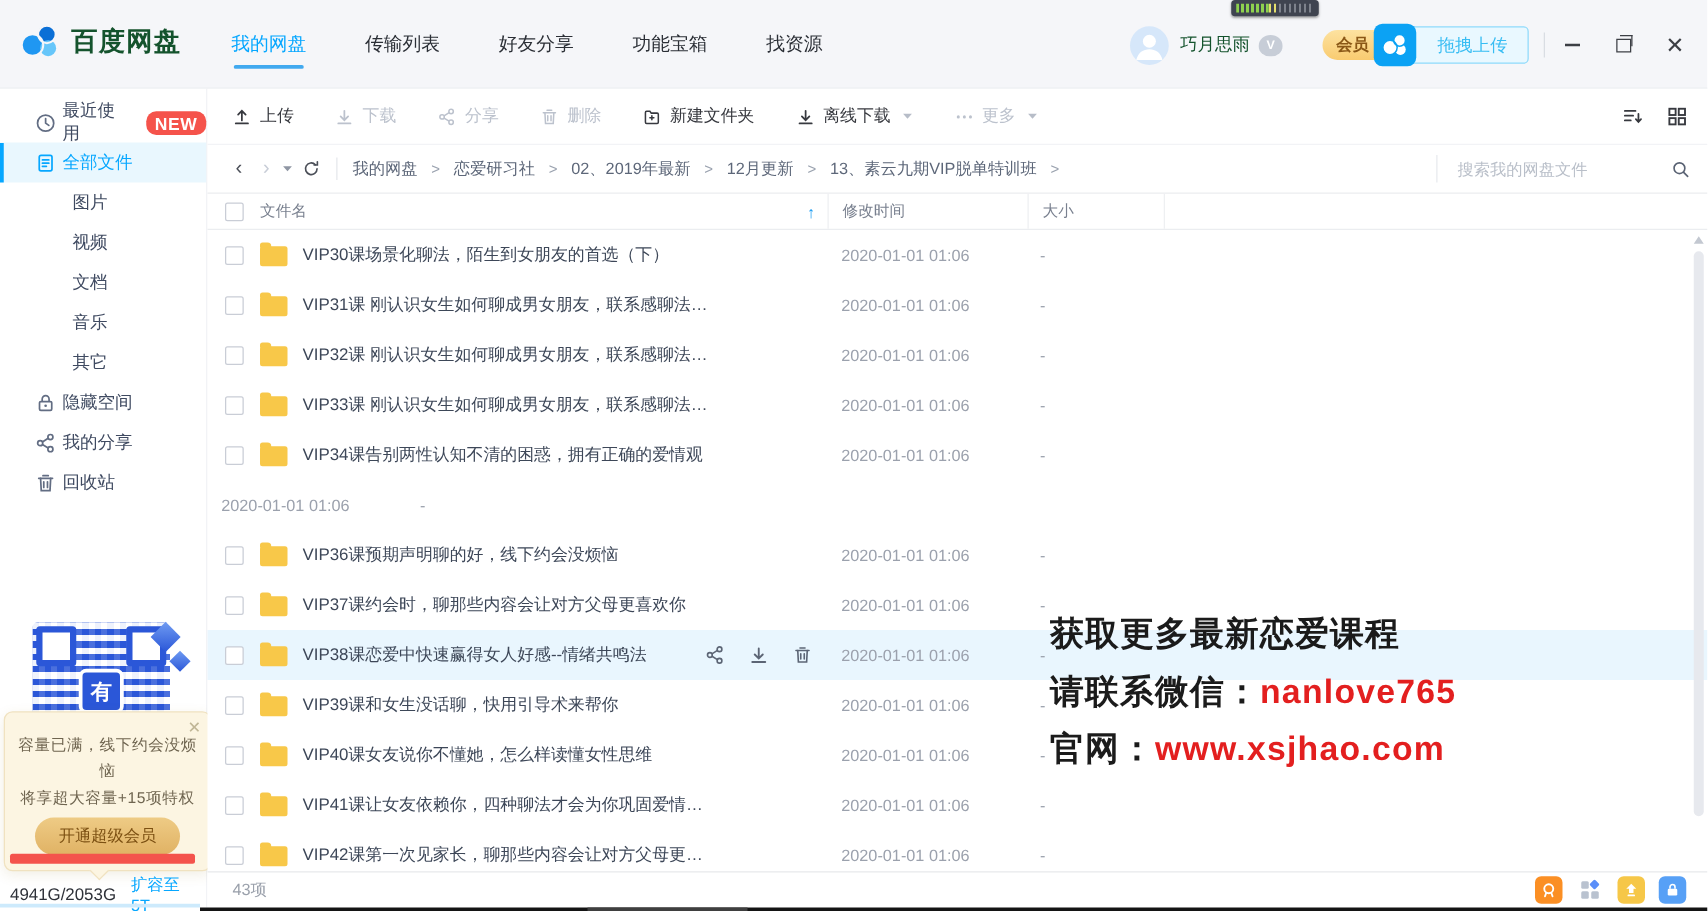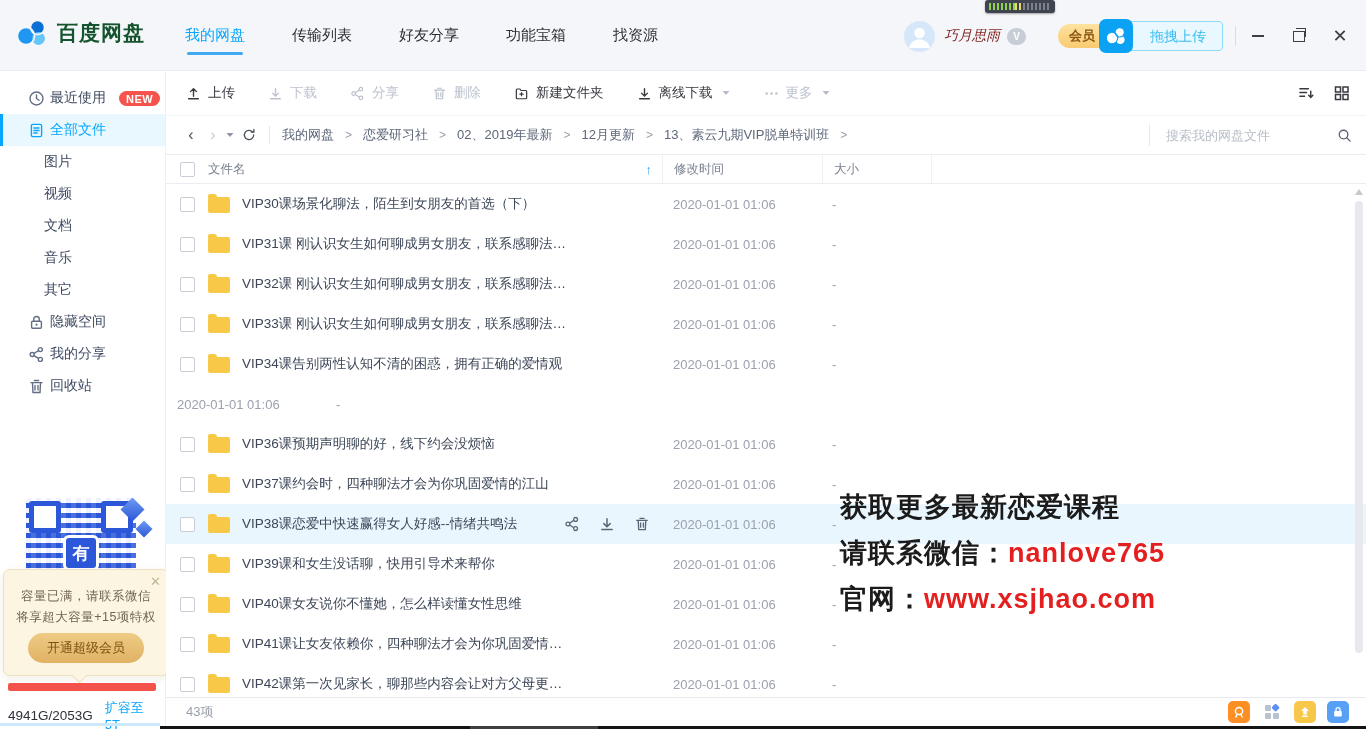--- a/index.html
+++ b/index.html
@@ -16,42 +16,42 @@
   .tab{font-size:15px;color:#2b2f36;position:relative;padding-bottom:16px;cursor:default;}
   .tab.active{color:#06a7ff;}
   .tab.active:after{content:"";position:absolute;left:50%;transform:translateX(-50%);bottom:6px;width:56px;height:3px;background:#41a9ef;border-radius:2px;}
   .mini-meter{position:absolute;left:985px;top:0;width:62px;height:13px;background:#3f4450;border-radius:3px;display:flex;align-items:center;padding:0 4px;box-shadow:0 1px 2px rgba(0,0,0,.35);}
   .mini-meter i{height:7px;display:block;}
   .mini-meter .m-g{width:26px;background:repeating-linear-gradient(90deg,#8ed14f 0 2px,transparent 2px 4px);}
   .mini-meter .m-y{width:8px;background:repeating-linear-gradient(90deg,#e4df6d 0 2px,transparent 2px 4px);}
   .mini-meter .m-gr{flex:1;background:repeating-linear-gradient(90deg,#7d828c 0 2px,transparent 2px 4px);}
   .top-right{position:absolute;right:14px;top:19px;display:flex;align-items:center;}
   .avatar{width:31px;height:31px;border-radius:50%;background:#d6e7fa;display:flex;align-items:center;justify-content:center;overflow:hidden;}
-  .uname{font-size:14px;color:#7f1d1d;margin:0 7px 0 9px;font-style:italic;}
+  .uname{font-size:14px;color:#14532d;margin:0 7px 0 9px;}
   .vbadge{width:19px;height:17px;border-radius:50% 50% 46% 46%;background:#c7cdd7;color:#fff;font-size:10px;font-weight:bold;display:flex;align-items:center;justify-content:center;}
   .member-pill{height:24px;line-height:24px;background:linear-gradient(#fde2a0,#f9cb70);color:#8a5716;font-size:13px;font-weight:bold;border-radius:12px;padding:0 20px 0 11px;margin-left:32px;margin-right:-16px;}
   .pan-square{width:34px;height:34px;border-radius:7px;background:#0ba2f4;display:flex;align-items:center;justify-content:center;position:relative;z-index:2;}
   .drag-upload{height:28px;line-height:28px;background:#e9f8ff;border:1px solid #8edafb;color:#38bdf3;font-size:14px;border-radius:4px;padding:0 16px 0 22px;margin-left:-6px;}
   .vsep{width:1px;height:20px;background:#d9dde3;margin:0 14px 0 12px;}
   .winbtns{display:flex;align-items:center;gap:25px;padding-right:4px;}
   .wb{color:#3c3f45;display:flex;align-items:center;justify-content:center;width:16px;height:16px;}
   .wb-min i{display:block;width:12px;height:2px;background:#3c3f45;}
   .wb-max i{display:block;width:10px;height:9px;border:1.5px solid #3c3f45;position:relative;background:#f5f6f9;}
   .wb-max i:before{content:"";position:absolute;left:2px;top:-4px;width:9px;height:8px;border:1.5px solid #3c3f45;border-left:none;border-bottom:none;}
   .wb-close{font-size:18px;line-height:16px;}
 
   
   .sidebar{position:absolute;left:0;top:71px;width:165px;bottom:3px;background:#fff;border-right:1px solid #eef0f3;}
   .side-list{padding-top:11px;}
   .s-item{height:32px;display:flex;align-items:center;padding-left:28px;font-size:14px;color:#3f4a61;gap:5px;cursor:default;}
   .s-item .icn{width:17px;height:17px;color:#626d83;flex:0 0 17px;}
-  .s-item.indent{padding-left:44px;}
+  .s-item.indent{padding-left:58px;}
   .s-item.active{background:#e9f7fe;color:#06a7ff;box-shadow:inset 3px 0 0 #06a7ff;}
   .s-item.active .icn{color:#06a7ff;}
-  .badge{background:#f5534b;color:#fff;font-size:11px;font-weight:bold;border-radius:8px;padding:2px 7px 1px;margin-left:8px;letter-spacing:.5px;}
+  .badge{background:#f5534b;color:#fff;font-size:14px;font-weight:bold;border-radius:8px;padding:2px 7px 1px;margin-left:8px;letter-spacing:.5px;}
   .qr{position:absolute;left:26px;top:427px;width:110px;height:110px;background:
       repeating-linear-gradient(0deg,rgba(43,87,216,.85) 0 5px,rgba(255,255,255,.92) 5px 10px),
       repeating-linear-gradient(90deg,#2b57d8 0 5px,#fff 5px 10px);border-radius:4px;}
   .qr .eye{position:absolute;width:22px;height:22px;border:5px solid #2b57d8;background:#fff;border-radius:3px;}
   .qr .eye.tl{left:3px;top:3px;} .qr .eye.tr{right:3px;top:3px;} .qr .eye.bl{left:3px;bottom:3px;}
   .qr .qlogo{position:absolute;left:50%;top:50%;transform:translate(-50%,-50%);width:30px;height:30px;background:#2b57d8;border:3px solid #fff;border-radius:6px;color:#fff;font-size:17px;font-weight:bold;display:flex;align-items:center;justify-content:center;}
   .cube{position:absolute;background:linear-gradient(135deg,#6f9bf2,#2b57d8);transform:rotate(45deg);}
   .cube1{left:124px;top:430px;width:17px;height:17px;}
   .cube2{left:138px;top:452px;width:12px;height:12px;}
   .quota-tip{position:absolute;left:3px;top:498px;width:152px;background:#fcf5e2;border:1px solid #f0e2c0;border-radius:7px;padding:16px 6px 12px;box-shadow:0 3px 10px rgba(150,120,40,.12);text-align:center;}
@@ -266,21 +266,21 @@
       <span class="eye tl"></span>
         <span class="eye tr"></span>
         <span class="eye bl"></span>
       <span class="qlogo">有</span>
     </div>
     <span class="cube cube1"></span>
     <span class="cube cube2"></span>
 
     <div class="quota-tip">
       <span class="tip-close">✕</span>
-      <div class="tip-line">容量已满，请联系微信</div>
+      <div class="tip-line">容量已满，线下约会没烦恼</div>
       <div class="tip-line">将享超大容量+15项特权</div>
       <button class="tip-btn">开通超级会员</button>
     </div>
 
     <div class="quota-bar"></div>
     <div class="quota-text">
       <span>4941G/2053G</span>
       <a href="#">扩容至5T</a>
     </div>
     <div class="side-bottom"></div>
@@ -491,21 +491,21 @@
             <span class="folder"></span>
             <span class="fname">VIP36课预期声明聊的好，线下约会没烦恼</span>
           </div>
           <div class="c-time">2020-01-01 01:06</div>
           <div class="c-size">-</div>
         </div>
         <div class="row">
           <div class="c-name">
             <span class="cb"></span>
             <span class="folder"></span>
-            <span class="fname">VIP37课约会时，四种聊法才会为你巩固爱情的江山</span>
+            <span class="fname">VIP37课约会时，聊那些内容会让对方父母更喜欢你</span>
           </div>
           <div class="c-time">2020-01-01 01:06</div>
           <div class="c-size">-</div>
         </div>
         <div class="row hover">
           <div class="c-name">
             <span class="cb"></span>
             <span class="folder"></span>
             <span class="fname">VIP38课恋爱中快速赢得女人好感--情绪共鸣法</span>
             <span class="acts">

